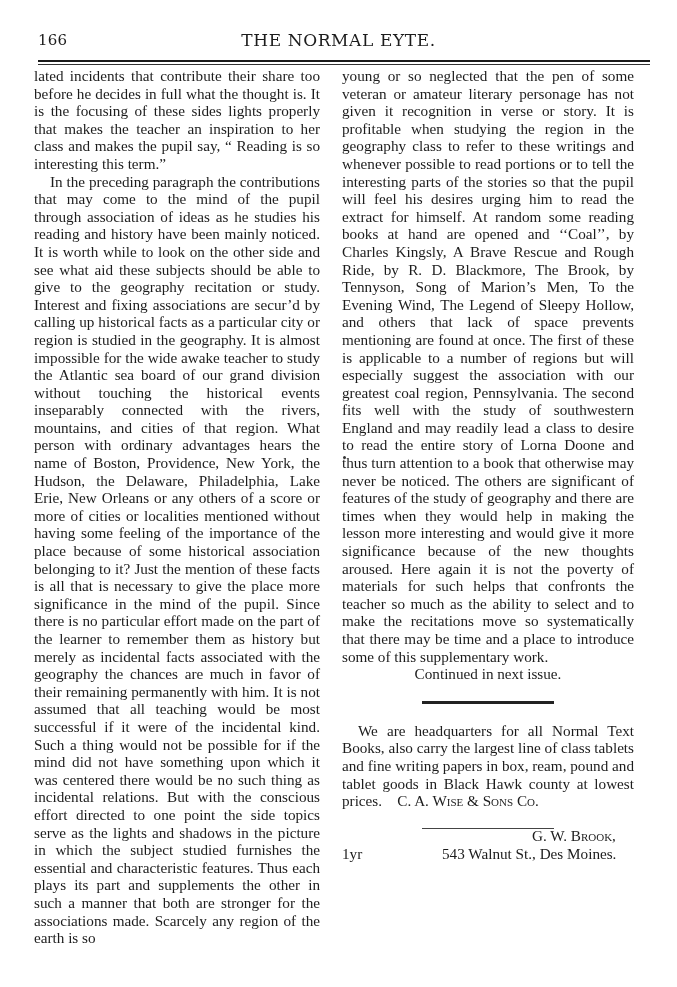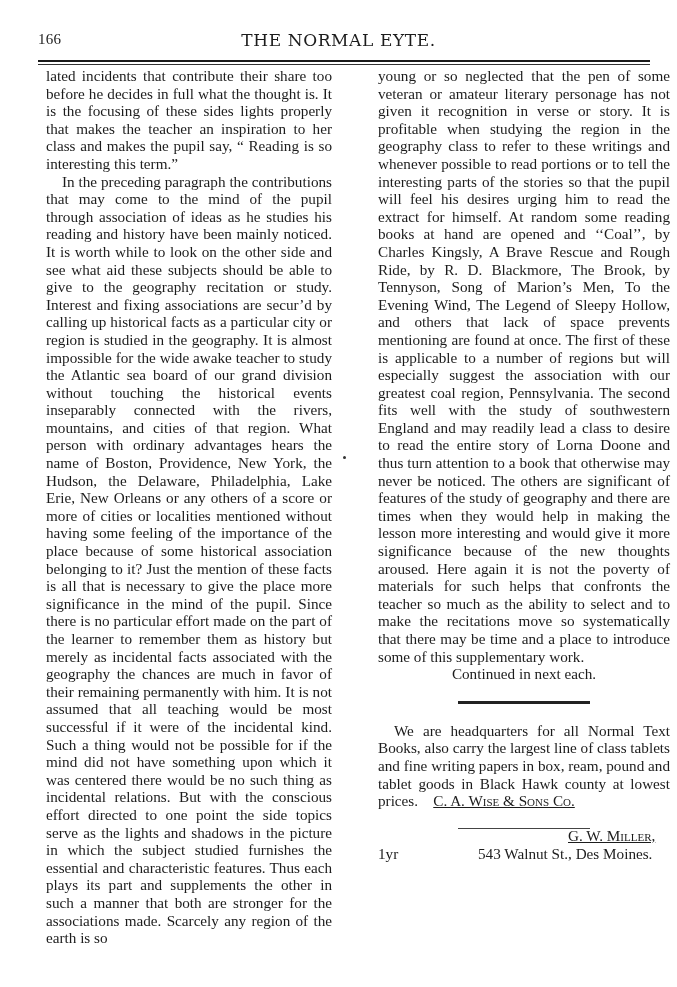--- a/index.html
+++ b/index.html
@@ -1,32 +1,32 @@
 <!DOCTYPE html>
 <html><head>
   <meta charset="utf-8">
   <style>
     html, body { margin: 0; padding: 0; }
     body {
       width: 677px; height: 987px; background: #ffffff; position: relative; overflow: hidden;
       font-family: "DejaVu Serif", "Liberation Serif", serif; color: #1c1c1c;
     }
-    .page-number { position: absolute; left: 38px; top: 31px; font-size: 15px; letter-spacing: 0.2px; font-family: Liberation Serif, serif; }
+    .page-number { position: absolute; left: 38px; top: 31px; font-size: 15px; letter-spacing: 0.2px; }
     .running-head { position: absolute; left: 0; width: 677px; top: 30px; text-align: center; font-size: 17px; letter-spacing: 0.6px; }
     .rule-thick { position: absolute; left: 38px; width: 612px; top: 60px; height: 2px; background: #1a1a1a; }
     .rule-thin { position: absolute; left: 38px; width: 612px; top: 64px; height: 1px; background: #333; }
     .column { position: absolute; top: 67px; font-family: "Liberation Serif", serif; font-size: 15.2px; line-height: 17.6px; text-align: justify; }
-    .col-left { left: 46px; width: 286px; }
-    .col-right { left: 378px; width: 292px; }
+    .col-left { left: 34px; width: 286px; }
+    .col-right { left: 342px; width: 292px; }
     .column p { margin: 0; }
     .indent { text-indent: 16px; }
     .continued { text-align: center; margin: 0; }
     .divider { height: 3px; background: #222; width: 132px; margin: 18px auto 18px auto; }
     .divider-thin { height: 1px; background: #444; width: 132px; margin: 18px auto 16px auto; }
-    .sc { font-variant: small-caps; text-decoration: underline; }
+    .sc { font-variant: small-caps; }
     .sig-line2 { display: flex; align-items: center; }
     .sig-line2 .left-part { width: 100px; }
     .col-mark { position: absolute; left: 343px; top: 456px; width: 3px; height: 3px; background: #333; border-radius: 50%; }
   </style>
 </head>
 <body>
 
 <div class="page-number">166</div>
 <div class="running-head">THE NORMAL EYTE.</div>
 <div class="rule-thick"></div>
@@ -34,26 +34,26 @@
 
 <div class="column col-left">
   <p>lated incidents that contribute their share too before he decides in full what the thought is. It is the focusing of these sides lights properly that makes the teacher an inspiration to her class and makes the pupil say, “ Reading is so interesting this term.”</p>
   <p class="indent">In the preceding paragraph the contributions that may come to the mind of the pupil through association of ideas as he studies his reading and history have been mainly noticed. It is worth while to look on the other side and see what aid these subjects should be able to give to the geography recitation or study. Interest and fixing associations are secur’d by calling up historical facts as a particular city or region is studied in the geography. It is almost impossible for the wide awake teacher to study the Atlantic sea board of our grand division without touching the historical events inseparably connected with the rivers, mountains, and cities of that region. What person with ordinary advantages hears the name of Boston, Providence, New York, the Hudson, the Delaware, Philadelphia, Lake Erie, New Orleans or any others of a score or more of cities or localities mentioned without having some feeling of the importance of the place because of some historical association belonging to it? Just the mention of these facts is all that is necessary to give the place more significance in the mind of the pupil. Since there is no particular effort made on the part of the learner to remember them as history but merely as incidental facts associated with the geography the chances are much in favor of their remaining permanently with him. It is not assumed that all teaching would be most successful if it were of the incidental kind. Such a thing would not be possible for if the mind did not have something upon which it was centered there would be no such thing as incidental relations. But with the conscious effort directed to one point the side topics serve as the lights and shadows in the picture in which the subject studied furnishes the essential and characteristic features. Thus each plays its part and supplements the other in such a manner that both are stronger for the associations made. Scarcely any region of the earth is so</p>
 </div>
 
 <div class="col-mark"></div>
 
 <div class="column col-right">
   <p>young or so neglected that the pen of some veteran or amateur literary personage has not given it recognition in verse or story. It is profitable when studying the region in the geography class to refer to these writings and whenever possible to read portions or to tell the interesting parts of the stories so that the pupil will feel his desires urging him to read the extract for himself. At random some reading books at hand are opened and ‘‘Coal’’, by Charles Kingsly, A Brave Rescue and Rough Ride, by R. D. Blackmore, The Brook, by Tennyson, Song of Marion’s Men, To the Evening Wind, The Legend of Sleepy Hollow, and others that lack of space prevents mentioning are found at once. The first of these is applicable to a number of regions but will especially suggest the association with our greatest coal region, Pennsylvania. The second fits well with the study of southwestern England and may readily lead a class to desire to read the entire story of Lorna Doone and thus turn attention to a book that otherwise may never be noticed. The others are significant of features of the study of geography and there are times when they would help in making the lesson more interesting and would give it more significance because of the new thoughts aroused. Here again it is not the poverty of materials for such helps that confronts the teacher so much as the ability to select and to make the recitations move so systematically that there may be time and a place to introduce some of this supplementary work.</p>
-  <p class="continued">Continued in next each.</p>
+  <p class="continued">Continued in next issue.</p>
   <div class="divider"></div>
   <div>
     <p class="indent"><span>We are headquarters for all Normal Text Books, also carry the largest line of class tablets and fine writing papers in box, ream, pound and tablet goods in Black Hawk county at lowest prices.</span>&nbsp;&nbsp;&nbsp;&nbsp;<span class="sc">C. A. Wise &amp; Sons Co.</span></p>
   </div>
   <div class="divider-thin"></div>
   <div>
-    <div style="margin-left: 190px; margin-top: -17.6px;" class="sc">G. W. Miller,</div>
+    <div style="margin-left: 190px; margin-top: -17.6px;" class="sc">G. W. Brook,</div>
     <div class="sig-line2">
       <span class="left-part">1yr</span>
       <span>543 Walnut St., Des Moines.</span>
     </div>
   </div>
 </div>
 
 </body></html>

